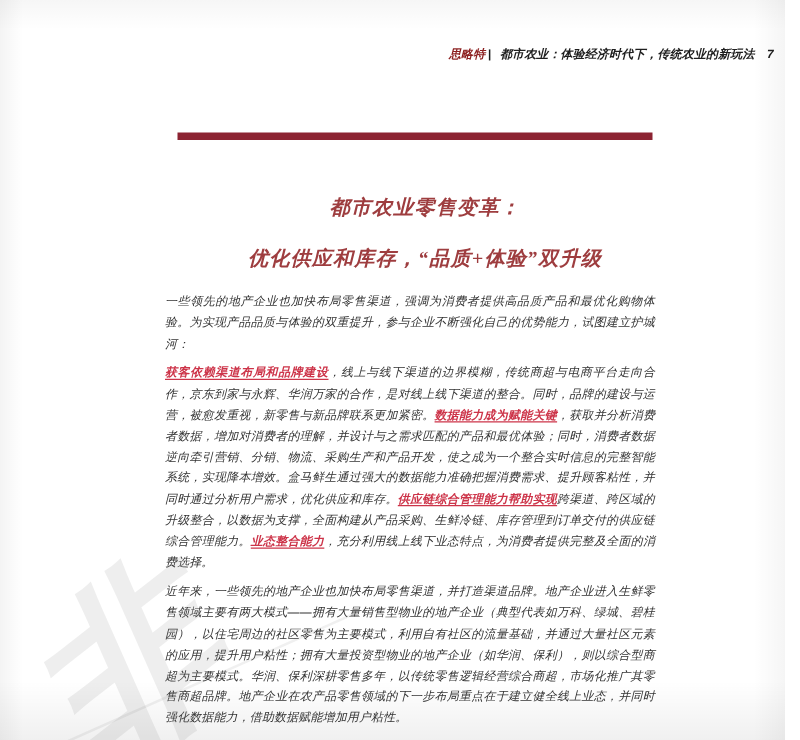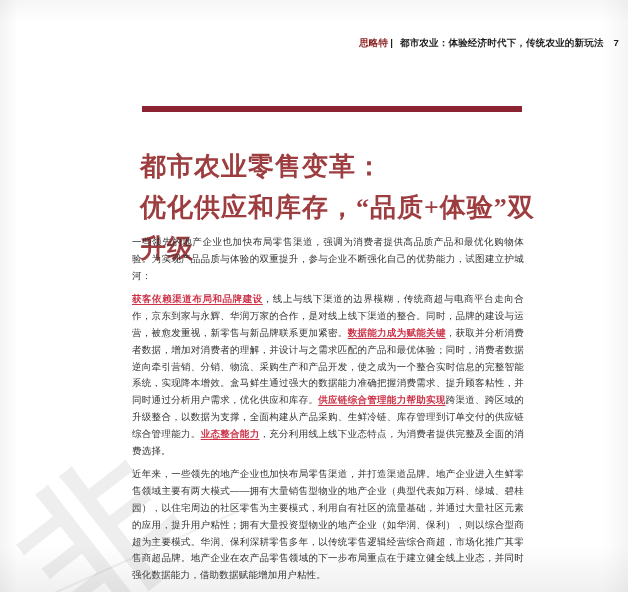--- a/index.html
+++ b/index.html
@@ -15,20 +15,21 @@
     position: relative;
     width: 628px;
     height: 592px;
     overflow: hidden;
     font-family: "Liberation Sans", "DejaVu Sans", sans-serif;
     background:
       linear-gradient(to right, rgba(0,0,0,0.045), rgba(0,0,0,0) 3%, rgba(0,0,0,0) 96%, rgba(0,0,0,0.04)),
       linear-gradient(to bottom, rgba(0,0,0,0.035), rgba(0,0,0,0) 4%, rgba(0,0,0,0) 92%, rgba(0,0,0,0.06)),
       #ffffff;
     color: var(--body-text);
+    font-style: italic;
   }
   .header {
     position: absolute;
     top: 37px;
     right: 9px;
     font-size: 9.5px;
     font-weight: bold;
     letter-spacing: 0.2px;
     color: #1e1e1e;
     white-space: nowrap;
@@ -46,23 +47,24 @@
     background: var(--rule-red);
   }
   .article-title {
     position: absolute;
     left: 140px;
     top: 146px;
     width: 400px;
     color: var(--title-red);
     font-family: "Liberation Serif", "DejaVu Serif", serif;
     font-weight: bold;
-    font-size: 26px;
+    font-size: 16px;
     line-height: 41px;
     letter-spacing: 1px;
+    text-align: center;
   }
   .body-col {
     position: absolute;
     left: 132px;
     top: 234px;
     width: 392px;
   }
   .body-col p {
     font-size: 9.5px;
     line-height: 16.8px;

